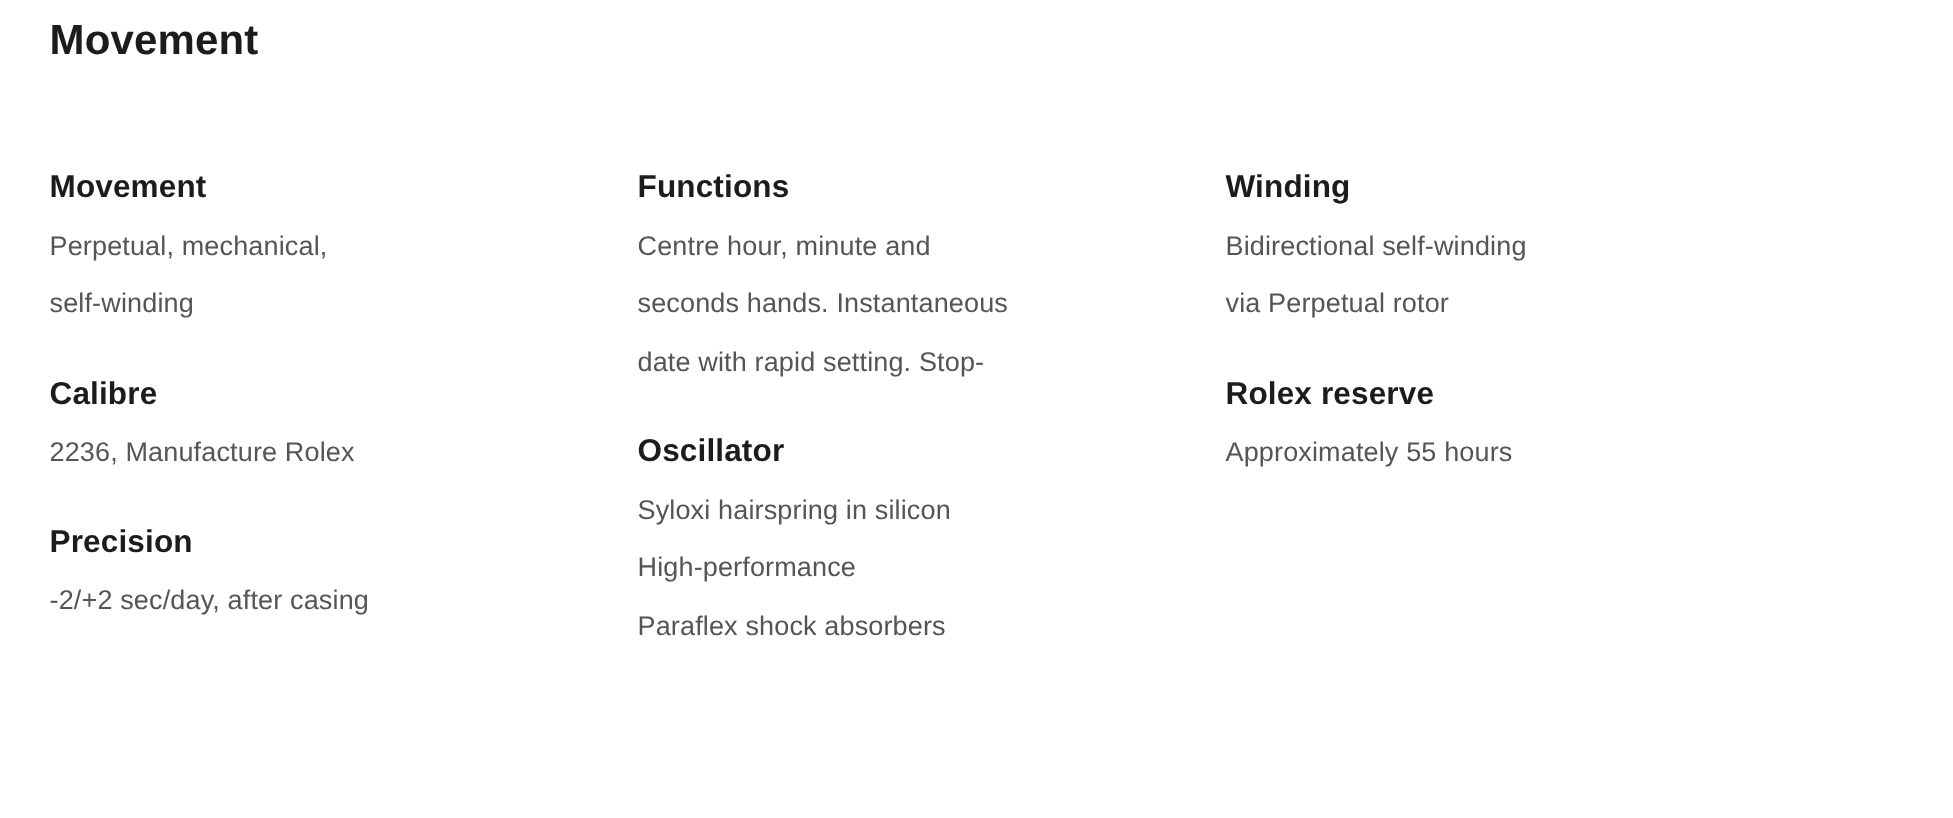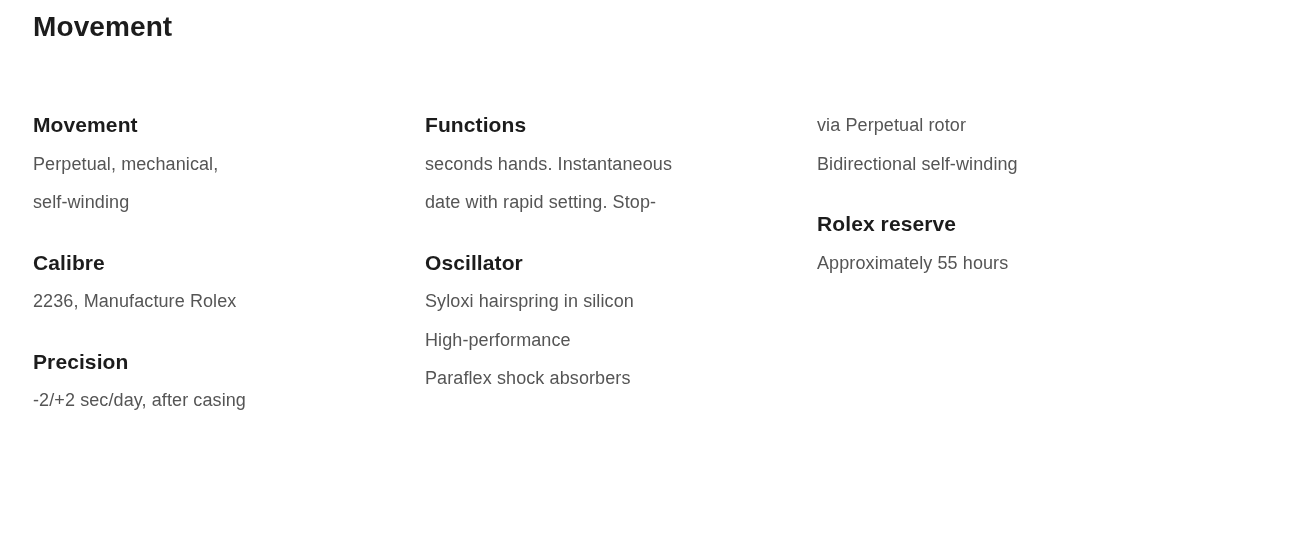--- a/index.html
+++ b/index.html
@@ -70,35 +70,37 @@
         </div>
 
   <div class="item">
     <div class="label">Precision</div>
   <div class="line">-2/+2 sec/day, after casing</div>
         </div>
 </div>
       <div class="col">
   <div class="item">
     <div class="label">Functions</div>
+  <div class="line">Centre hour, minute and</div>
           <div class="line">seconds hands. Instantaneous</div>
           <div class="line">date with rapid setting. Stop-</div>
         </div>
 
   <div class="item">
     <div class="label">Oscillator</div>
   <div class="line">Syloxi hairspring in silicon</div>
           <div class="line">High-performance</div>
           <div class="line">Paraflex shock absorbers</div>
         </div>
 </div>
       <div class="col">
   <div class="item">
-  <div class="line">via Perpetual rotor</div>
-          <div class="line">Bidirectional self-winding</div>
+    <div class="label">Winding</div>
+  <div class="line">Bidirectional self-winding</div>
+          <div class="line">via Perpetual rotor</div>
         </div>
 
   <div class="item">
     <div class="label">Rolex reserve</div>
   <div class="line">Approximately 55 hours</div>
         </div>
 </div>
     </div>
 </main>
 

